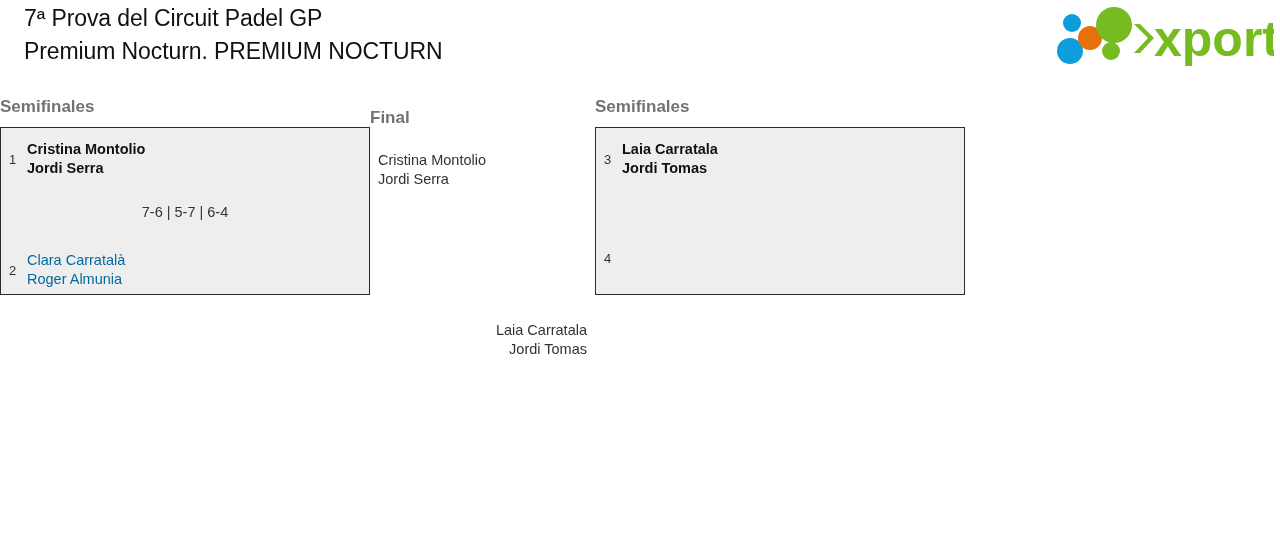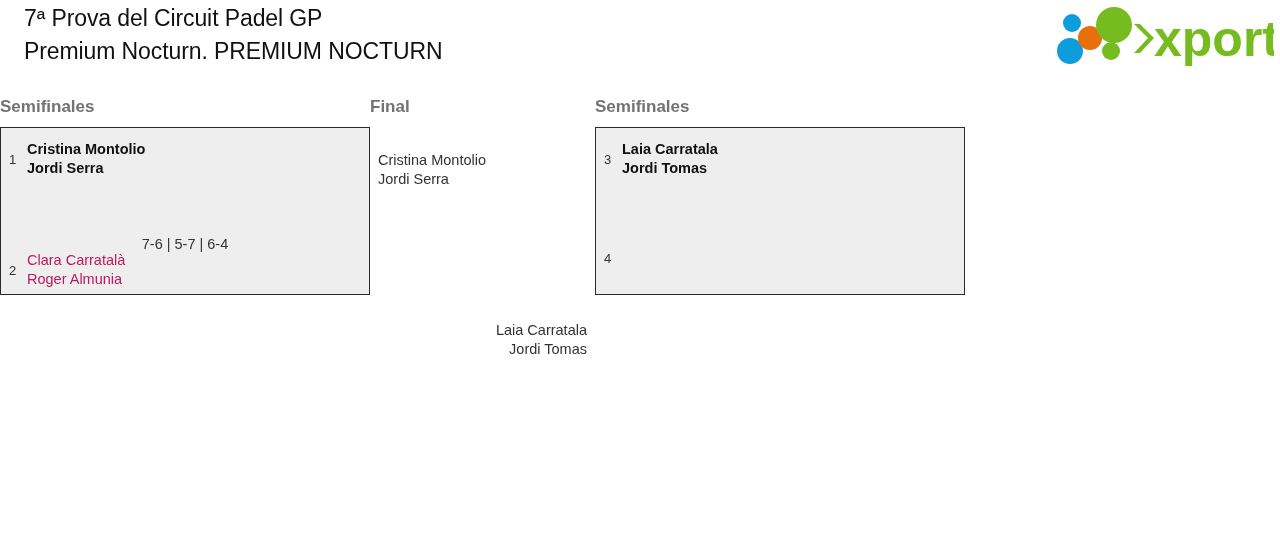--- a/index.html
+++ b/index.html
@@ -42,21 +42,21 @@
 
   
   .round-heading {
     position: absolute;
     top: 97px;
     font-size: 17px;
     font-weight: bold;
     color: #737373;
   }
   #heading-left   { left: 0px;   width: 370px; }
-  #heading-center { left: 370px; width: 225px; }
+  #heading-center { left: 370px; width: 225px; margin-top: 11px; }
   #heading-right  { left: 595px; width: 370px; }
 
   
   .match-box {
     position: absolute;
     top: 127px;
     height: 168px;
     background: #eeeeee;
     border: 1px solid #2b2b2b;
     box-sizing: border-box;
@@ -79,31 +79,30 @@
     color: #333333;
     text-align: left;
     flex: 0 0 18px;
   }
   .team-names {
     font-size: 14.5px;
     line-height: 19px;
     white-space: pre-line;
   }
   .team-names.winner { font-weight: bold; color: #111111; }
-  .team-names.loser  { font-weight: normal; color: #be185d; }
+  .team-names.loser  { font-weight: normal; color: #0369a1; }
 
   .match-score {
     position: absolute;
     left: 0;
     right: 0;
     top: 76px;
     text-align: center;
     font-size: 14.5px;
     color: #333333;
-    margin-top: 32px;
   }
 
   
   .final-entry {
     position: absolute;
     font-size: 14.5px;
     line-height: 19px;
     color: #333333;
     white-space: pre-line;
   }

